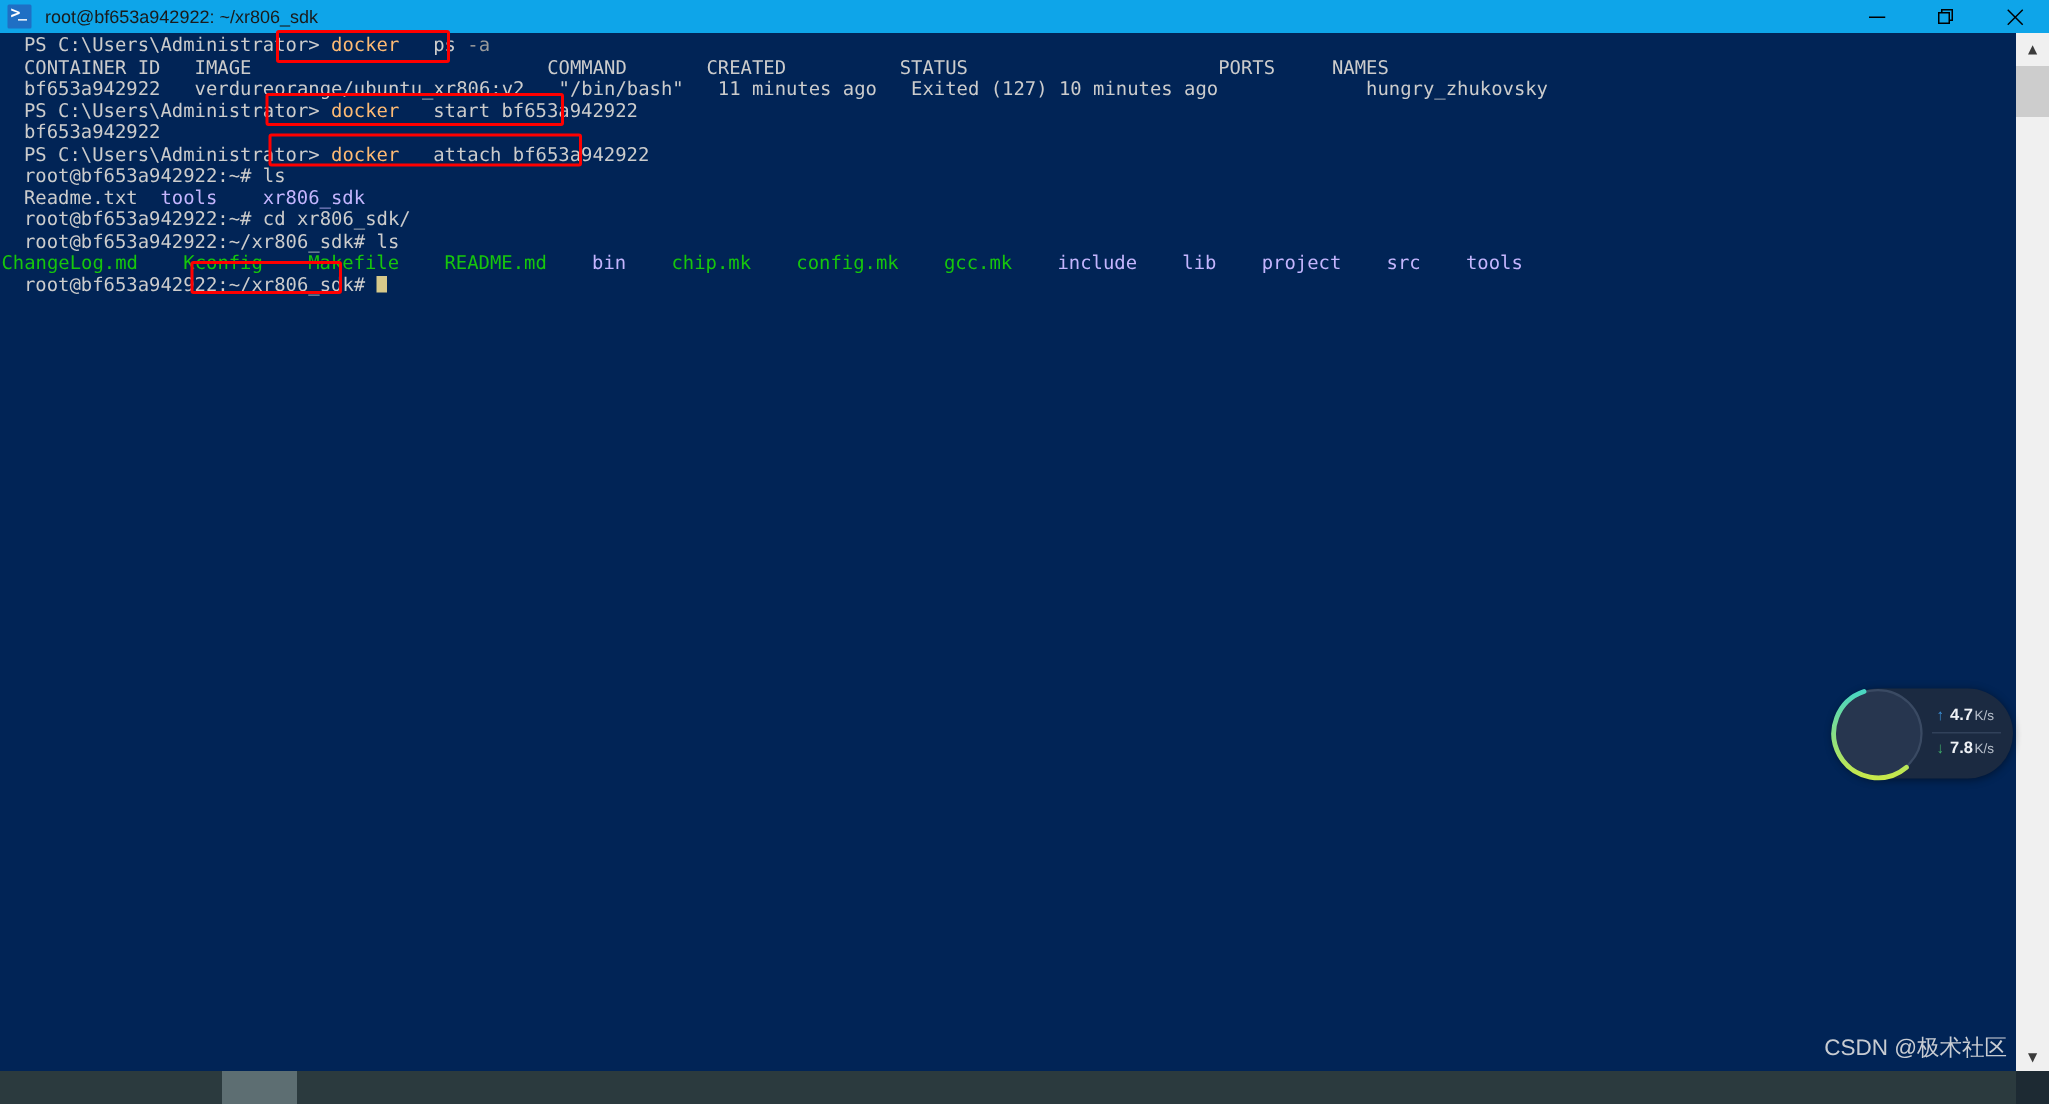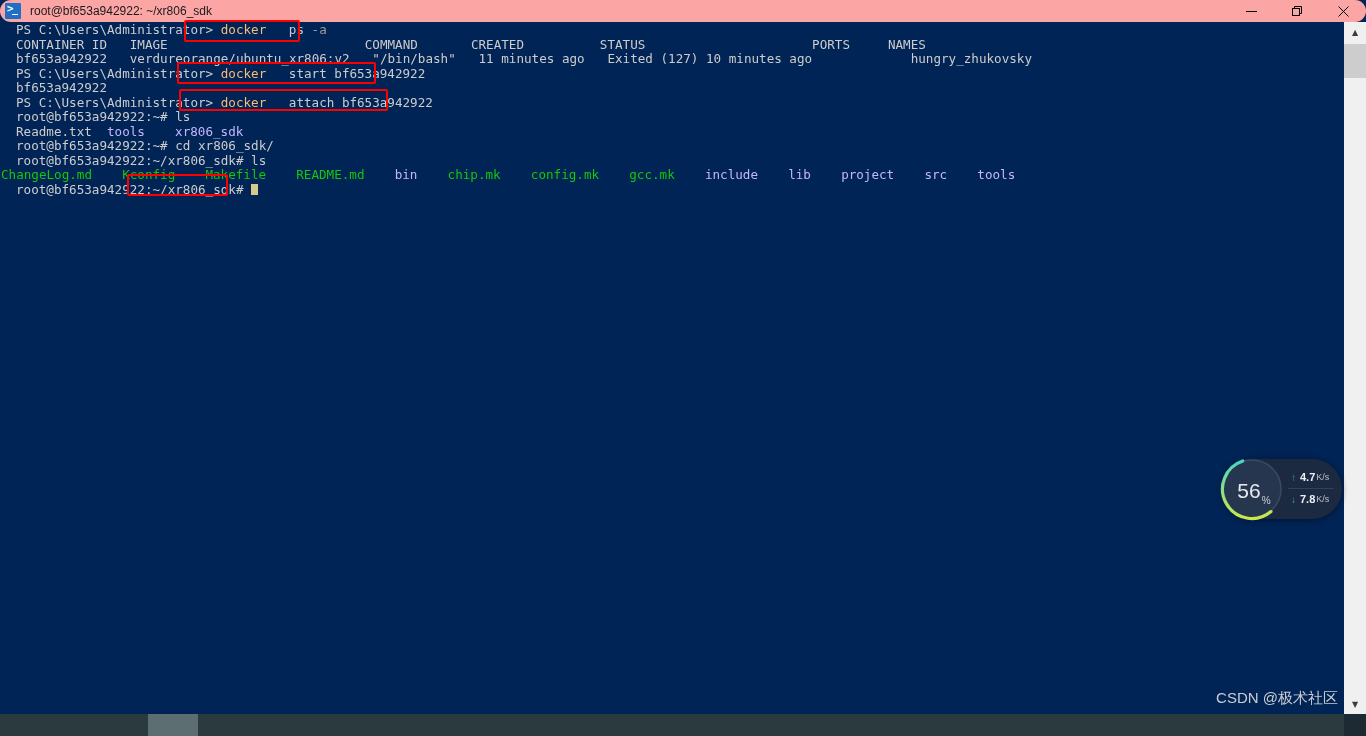--- a/index.html
+++ b/index.html
@@ -24,25 +24,24 @@
     background: #012456;
     overflow: hidden;
   }
 
   
   #titlebar {
     position: absolute;
     left: 0; top: 0;
     width: 1366px;
     height: 22px;
-    background: #fca5a5;
+    background: #0ea5e9;
     display: flex;
     align-items: center;
     box-sizing: border-box;
-    border-radius: 11px;
   }
   #title-icon {
     width: 16px; height: 16px;
     margin-left: 5px;
     background: #1f6fc4;
     position: relative;
     border-radius: 1px;
     flex: 0 0 auto;
   }
   #title-icon::before {
@@ -320,24 +319,20 @@
     <svg id="gauge" viewBox="0 0 64 64">
       <defs>
         <linearGradient id="gaugeGrad" x1="0%" y1="0%" x2="0%" y2="100%">
           <stop offset="0%" stop-color="#49d6c2"></stop>
           <stop offset="100%" stop-color="#c8e84a"></stop>
         </linearGradient>
       </defs>
       <circle cx="32" cy="32" r="29" fill="#27364f" stroke="#3a4a63" stroke-width="1.5"></circle>
       <path id="gauge-arc" fill="none" stroke="url(#gaugeGrad)" stroke-width="3.2" stroke-linecap="round" d="M 50.962234485752916 54.59831107200985 A 29.5 29.5 0 1 1 22.688353410060486 4.008157656487349"></path>
     </svg>
-    <div id="gauge-text">
-      <span>56</span>
-        <span class="pct">%</span>
-    </div>
     <div class="speed-sep"></div>
     <div id="speed-rows">
       <div class="speed-row">
         <span class="arrow up">↑</span>
         <span class="spd-val">4.7</span>
         <span class="spd-unit">K/s</span>
       </div>
       <div class="speed-row">
         <span class="arrow down">↓</span>
         <span class="spd-val">7.8</span>

